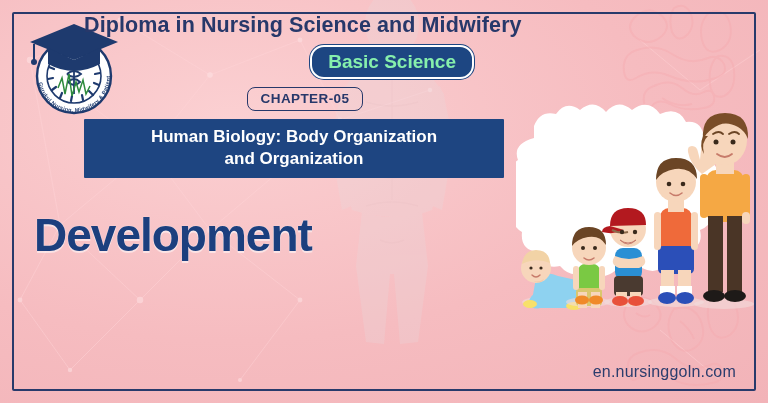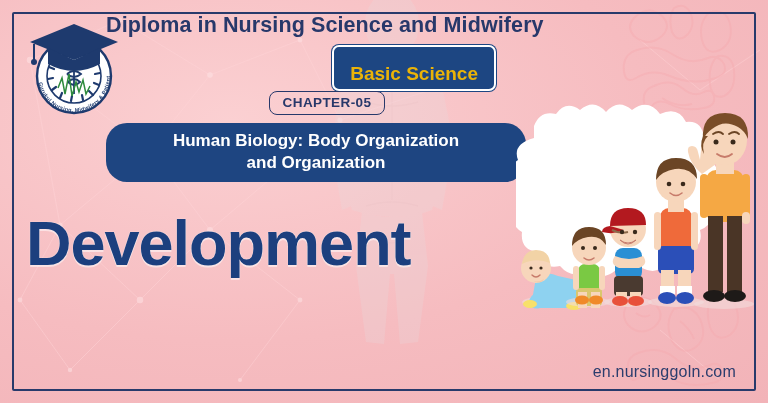--- a/index.html
+++ b/index.html
@@ -25,45 +25,45 @@
   .organs.tr{right:4px;top:0px;width:150px;height:120px;}
   .organs.br{right:4px;bottom:0px;width:150px;height:120px;}
   
   .frame{
     position:absolute;left:12px;top:12px;right:12px;bottom:12px;
     border:2px solid #283a6b;border-radius:2px;pointer-events:none;
   }
   
   .logo{position:absolute;left:22px;top:16px;width:104px;height:108px;}
   
-  .hdr{position:absolute;left:106px;top:14px;width:420px;text-align:center;}
+  .hdr{position:absolute;left:84px;top:14px;width:420px;text-align:center;}
   .course-title{
     font-size:21.5px;font-weight:bold;color:#27386a;letter-spacing:.1px;
     line-height:1.1;white-space:nowrap;
   }
   .badge-row{display:flex;justify-content:flex-end;margin-top:7px;padding-right:30px;}
   .badge-basic{
-    background:#1d4682;color:#eab308;font-size:19px;font-weight:bold;
-    padding:16px 16px 5px;border-radius:7px;border:2px solid #ffffff;
+    background:#1d4682;color:#86efac;font-size:19px;font-weight:bold;
+    padding:4px 16px 5px;border-radius:14px;border:2px solid #ffffff;
     box-shadow:0 0 0 1px #1d4682;line-height:1.15;
   }
-  .chapter-row{display:flex;justify-content:center;padding-left:22px;}
+  .chapter-row{display:flex;justify-content:center;margin-top:8px;padding-left:22px;}
   .badge-chapter{
     border:1.6px solid #27386a;color:#27386a;font-size:13.5px;font-weight:bold;
     padding:3px 13px 4px;border-radius:8px;letter-spacing:.4px;background:transparent;
   }
   .subject-bar{
-    margin-top:8px;background:#1e4581;color:#fff;border-radius:21px;
+    margin-top:8px;background:#1e4581;color:#fff;border-radius:1px;
     padding:7px 16px 9px;font-size:17px;font-weight:bold;line-height:1.25;
     text-align:center;
   }
   
   .headline{
-    position:absolute;left:26px;top:212px;
-    font-size:63px;font-weight:bold;color:#1c3f7e;letter-spacing:-1px;
+    position:absolute;left:34px;top:212px;
+    font-size:46px;font-weight:bold;color:#1c3f7e;letter-spacing:-1px;
     text-shadow:0 0 1px #ffffff, 0 2px 0 rgba(255,255,255,.5);
     line-height:1;
   }
   
   .url{
     position:absolute;right:32px;bottom:22px;
     font-size:16px;color:#2b3d6d;letter-spacing:.2px;
   }
   
   .illus{position:absolute;left:516px;right:14px;top:96px;bottom:82px;}

